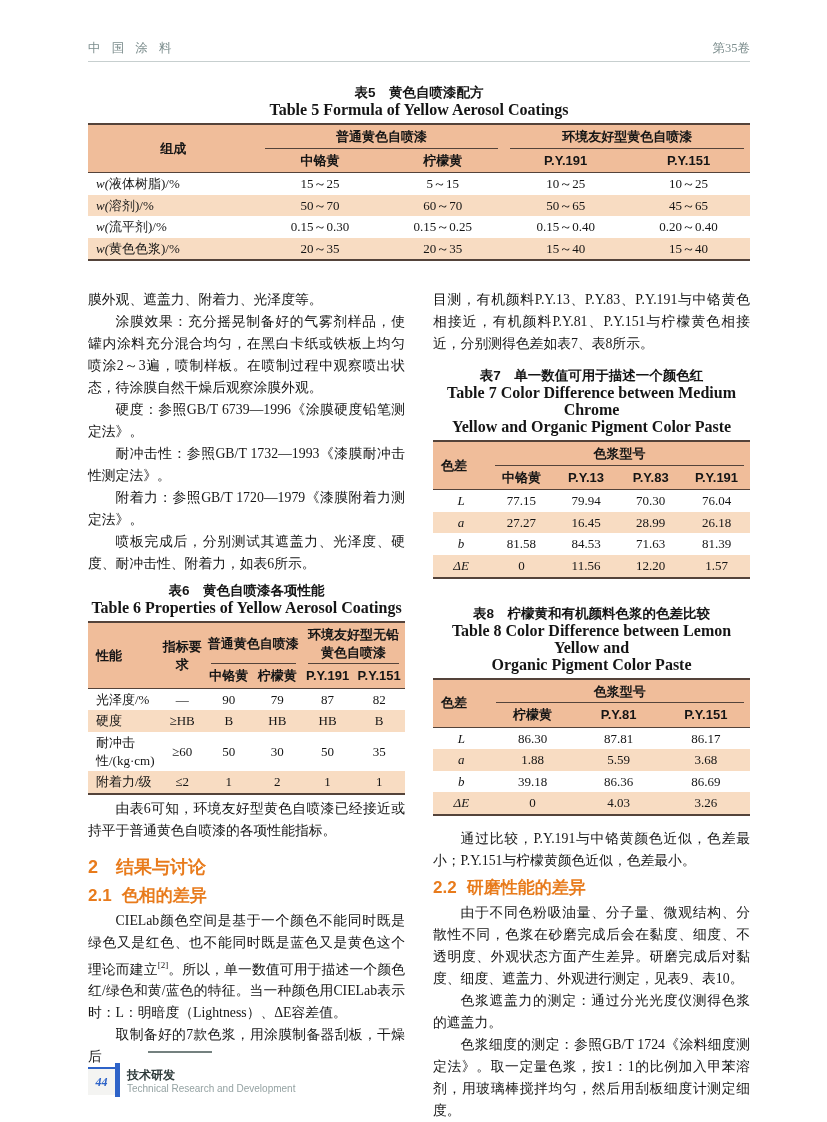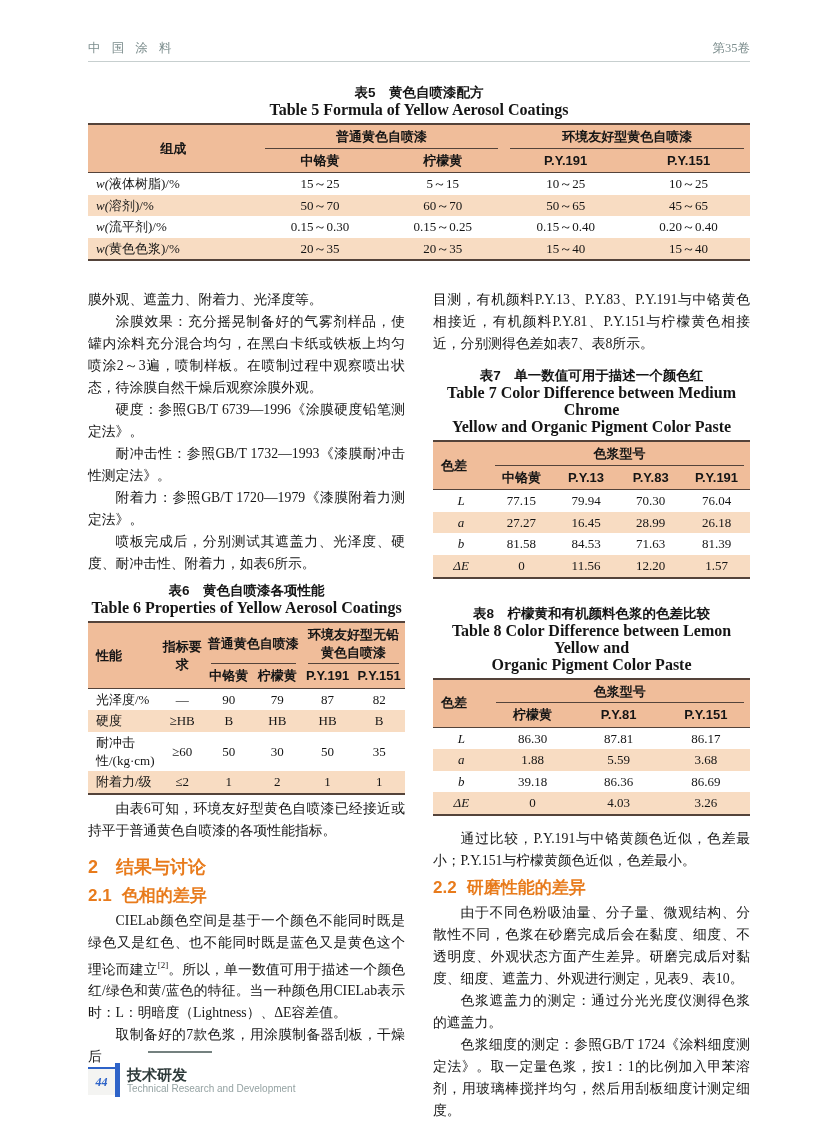--- a/index.html
+++ b/index.html
@@ -49,21 +49,21 @@
     font-size:17px;font-weight:bold;line-height:20px;}
   .subsec .sub-num{margin-right:10px;}
   
   .footer-rule{position:absolute;left:148px;top:1051px;width:64px;height:2px;background:#74817f;}
   .footer{position:absolute;left:88px;top:1063px;display:flex;align-items:flex-start;}
   .pg-num{width:27px;height:26px;margin-top:4px;background:#f4f4f2;border-top:2px solid #2e63c8;
     color:#2e63c8;font-style:italic;font-weight:bold;font-size:12px;
     display:flex;align-items:center;justify-content:center;}
   .pg-bar{width:5px;height:34px;background:#2e63c8;}
   .ft-text{margin-left:7px;margin-top:4px;font-family:"Liberation Sans","DejaVu Sans",sans-serif;}
-  .ft-cn{font-size:15px;font-weight:bold;color:#2f3b3b;line-height:16px;}
+  .ft-cn{font-size:12px;font-weight:bold;color:#2f3b3b;line-height:16px;}
   .ft-en{font-size:10px;color:#95a3a3;line-height:12px;}
 </style>
 </head>
 <body>
 
 <div class="page">
 
   <div class="runhead">
     <span class="journal">中 国 涂 料</span>
     <span>第35卷</span>

